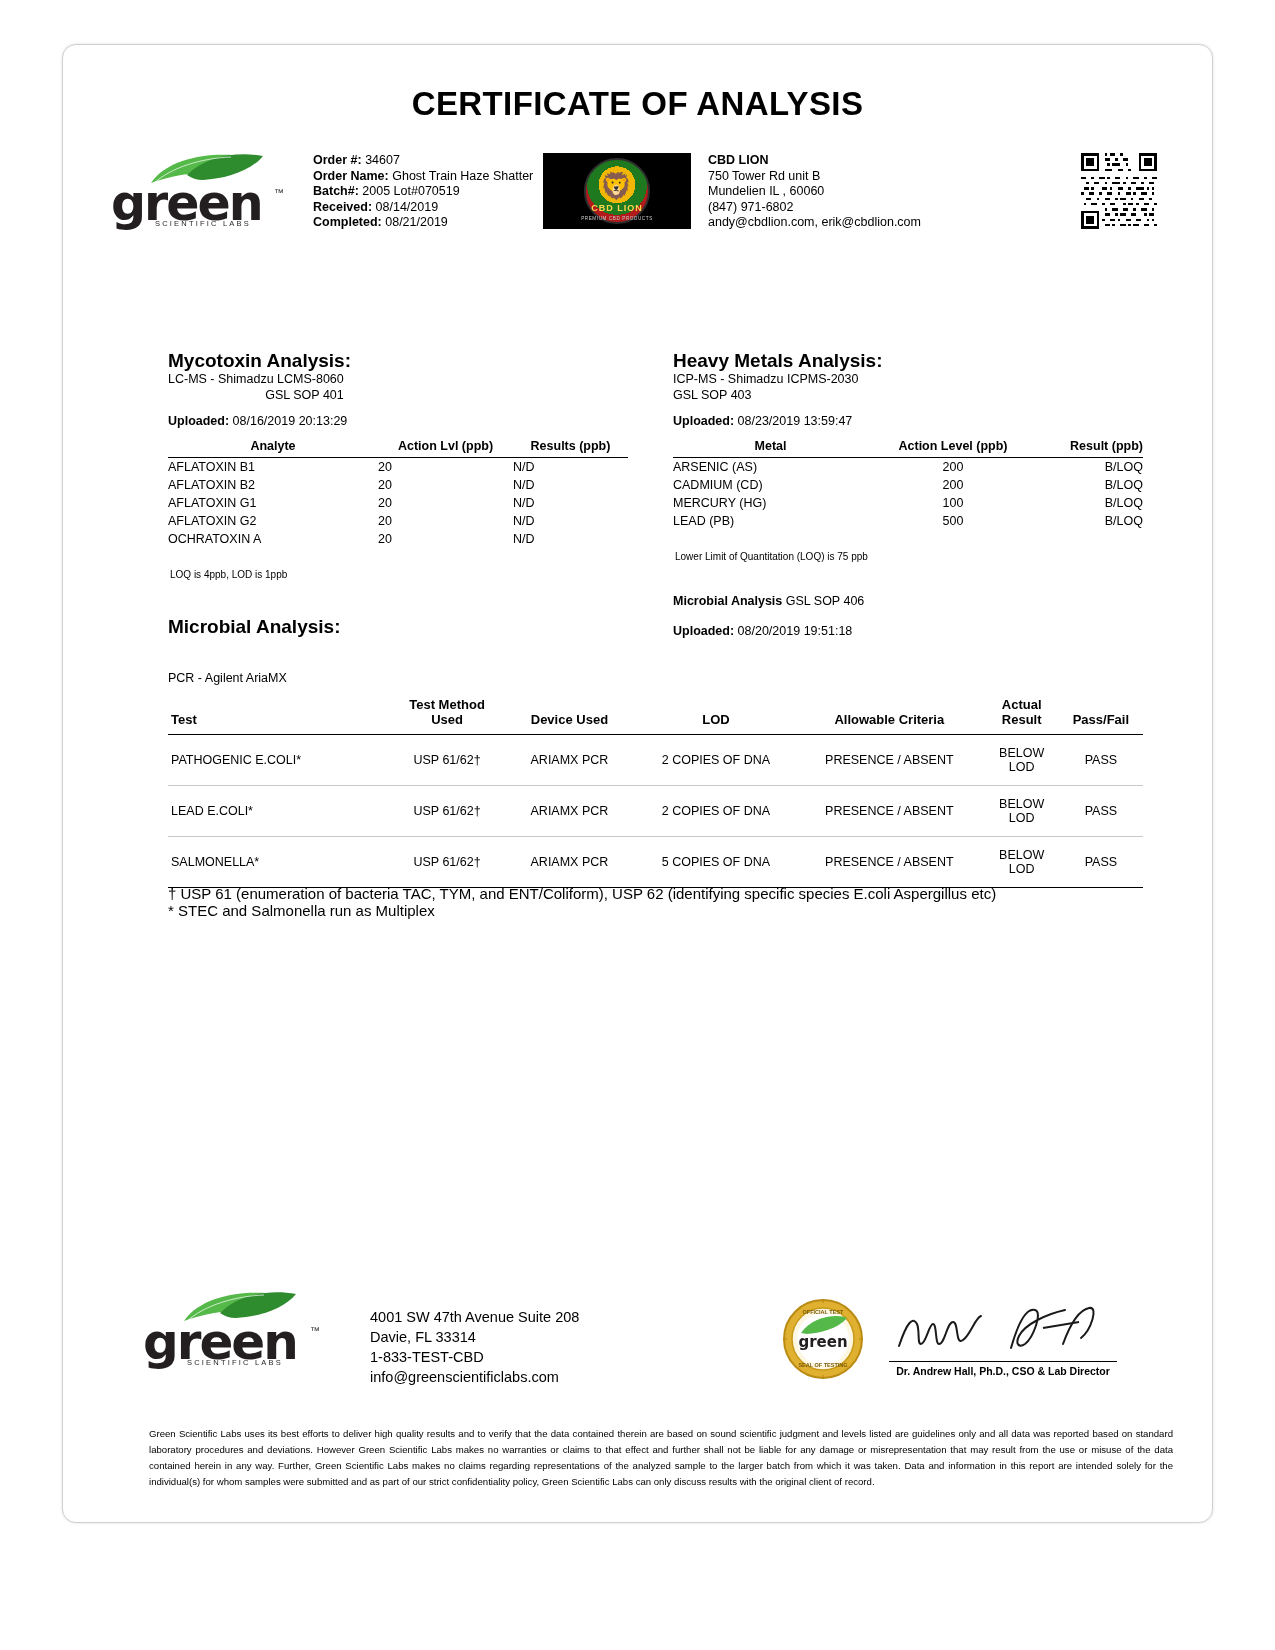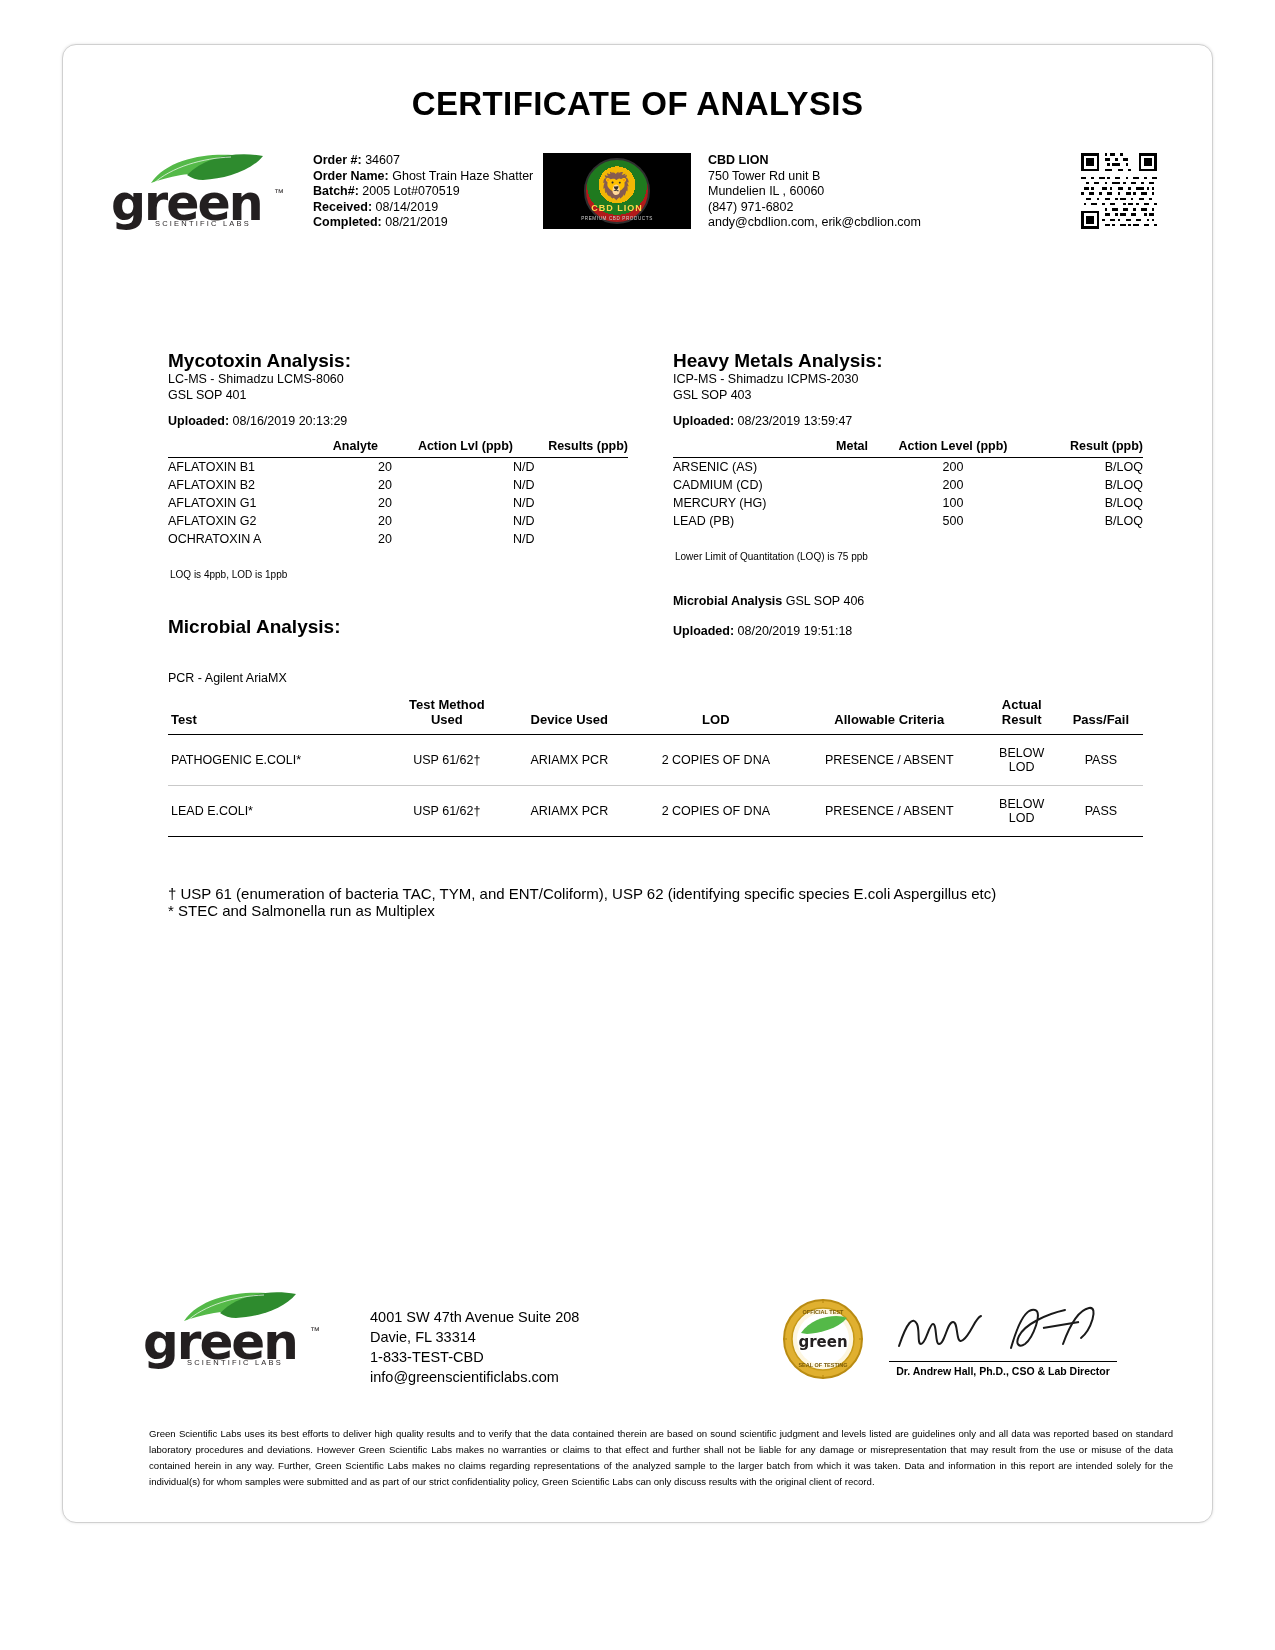--- a/index.html
+++ b/index.html
@@ -91,21 +91,21 @@
   
   .sec-h {
     position: absolute;
     font-size: 19px; font-weight: bold; color: #000; margin-top: 19px;
   }
   .meta { position: absolute; font-size: 12.5px; line-height: 16px; color: #000; }
   .meta b { font-weight: bold; }
 
   table.tbl { position: absolute; border-collapse: collapse; font-size: 12.5px; color: #000; }
   table.tbl th {
-    font-weight: bold; text-align: right; padding: 2px 0 4px 0;
+    font-weight: bold; text-align: center; padding: 2px 0 4px 0;
     border-bottom: 1px solid #000;
   }
   table.tbl td { padding: 2px 0; text-align: left; }
   .note { position: absolute; font-size: 10px; color: #000; }
 
   
   table.micro {
     position: absolute;
     left: 105px; top: 648px; width: 975px;
     border-collapse: collapse; font-size: 12.5px; color: #000;
@@ -312,21 +312,21 @@
             <rect x="18" y="27" width="1" height="1"></rect>
               <rect x="20" y="27" width="2" height="1"></rect>
               <rect x="24" y="27" width="2" height="1"></rect>
             <rect x="28" y="27" width="1" height="1"></rect>
           </g>
         </svg>
       </div>
     </div>
 
     <div class="sec-h" style="left:105px; top:286px;">Mycotoxin Analysis:</div>
-    <div class="meta" style="left:105px; top:326px;">
+    <div class="meta" style="left:105px; top:326px;text-align:right;">
       <div>LC-MS - Shimadzu LCMS-8060</div>
       <div>GSL SOP 401</div>
     </div>
     <div class="meta" style="left:105px; top:368px;">
       <b>Uploaded:</b>
       <span>08/16/2019 20:13:29</span>
     </div>
 
     <table class="tbl" style="left:105px; top:392px; width:460px;">
       <thead>
@@ -444,20 +444,29 @@
           <td>2 COPIES OF DNA</td>
           <td>PRESENCE / ABSENT</td>
           <td>BELOW LOD</td>
           <td>PASS</td>
         </tr>
         <tr>
           <td class="left">LEAD E.COLI*</td>
           <td>USP 61/62†</td>
           <td>ARIAMX PCR</td>
           <td>2 COPIES OF DNA</td>
+          <td>PRESENCE / ABSENT</td>
+          <td>BELOW LOD</td>
+          <td>PASS</td>
+        </tr>
+        <tr>
+          <td class="left">SALMONELLA*</td>
+          <td>USP 61/62†</td>
+          <td>ARIAMX PCR</td>
+          <td>5 COPIES OF DNA</td>
           <td>PRESENCE / ABSENT</td>
           <td>BELOW LOD</td>
           <td>PASS</td>
         </tr>
       </tbody>
     </table>
 
     <div class="foot-note" style="left:105px; top:842px; width:900px;">† USP 61 (enumeration of bacteria TAC, TYM, and ENT/Coliform), USP 62 (identifying specific species E.coli Aspergillus etc)</div>
     <div class="foot-note" style="left:105px; top:859px; width:900px;">* STEC and Salmonella run as Multiplex</div>
 

